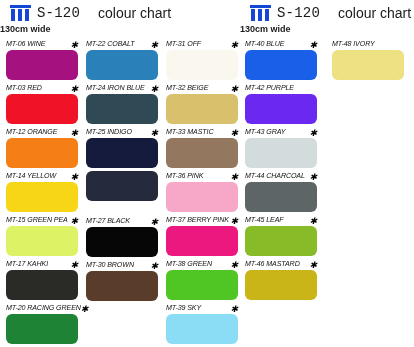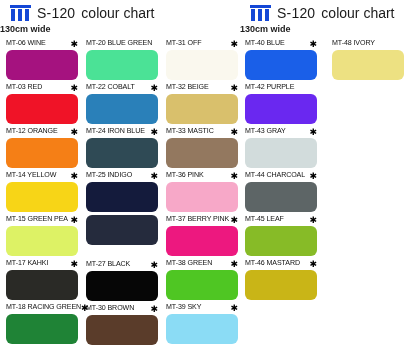--- a/index.html
+++ b/index.html
@@ -20,42 +20,42 @@
   .hdr-row{display:flex;align-items:center;gap:6px;padding-left:10px;height:26px;}
   .logo{
     width:21px;height:16px;position:relative;display:inline-block;flex:0 0 auto;
   }
   .logo .top{position:absolute;left:0;top:0;width:21px;height:3px;background:#1447d6;}
   .logo .bar{position:absolute;top:4px;width:4px;height:12px;background:#1447d6;}
   .logo .b1{left:1px;}
   .logo .b2{left:8px;}
   .logo .b3{left:15px;}
 
-  .brand{font-size:14px;color:#1a1a1a;letter-spacing:.2px;}
-  .chart-title{font-size:14px;color:#1a1a1a;}
+  .brand{font-size:14px;color:#1a1a1a;letter-spacing:.2px;font-family:Liberation Mono, monospace;}
+  .chart-title{font-size:14px;color:#1a1a1a;margin-left:12px;}
   .width-note{
     font-size:9px;color:#1a1a1a;text-align:left;
     padding-right:12px;margin-top:-2px;font-weight:bold;
   }
   .header.left .width-note{padding-right:52px;}
   .header.right .width-note{padding-right:8px;}
 
   
   .grid{position:absolute;top:38px;left:0;width:414px;height:309px;}
   .col{position:absolute;top:0;width:80px;}
   .col0{left:6px;}
   .col1{left:86px;}
   .col2{left:166px;}
   .col3{left:245px;}
   .col4{left:332px;}
 
   .cell{height:44px;position:relative;}
   .cell-head{
-    display:flex;align-items:center;justify-content:space-between;
-    height:11px;width:72px;
+    display:flex;align-items:flex-end;justify-content:space-between;
+    height:11px;width:72px;font-style:italic;
   }
   .label{
     font-size:7.1px;color:#111;white-space:nowrap;
     letter-spacing:-0.1px;line-height:9px;
     font-family:"Liberation Sans", sans-serif;
   }
   .star{font-size:9px;line-height:8px;color:#000;}
   .star.hidden{visibility:hidden;}
   .swatch{
     width:72px;height:30px;border-radius:6px;margin-top:1px;
@@ -133,34 +133,27 @@
         </div>
         <div class="cell">
           <div class="cell-head">
             <span class="label">MT-17 KAHKI</span>
             <span class="star">✱</span>
           </div>
           <div class="swatch" style="background: rgb(42, 42, 38);"></div>
         </div>
         <div class="cell">
           <div class="cell-head">
-            <span class="label">MT-18 RACING GREEN</span>
+            <span class="label">MT-20 RACING GREEN</span>
             <span class="star">✱</span>
           </div>
           <div class="swatch" style="background: rgb(31, 131, 54);"></div>
         </div>
       </div>
       <div class="col col1">
-        <div class="cell">
-          <div class="cell-head">
-            <span class="label">MT-20 BLUE GREEN</span>
-            <span class="star hidden">✱</span>
-          </div>
-          <div class="swatch" style="background: rgb(75, 226, 150);"></div>
-        </div>
         <div class="cell">
           <div class="cell-head">
             <span class="label">MT-22 COBALT</span>
             <span class="star">✱</span>
           </div>
           <div class="swatch" style="background: rgb(42, 128, 185);"></div>
         </div>
         <div class="cell">
           <div class="cell-head">
             <span class="label">MT-24 IRON BLUE</span>

